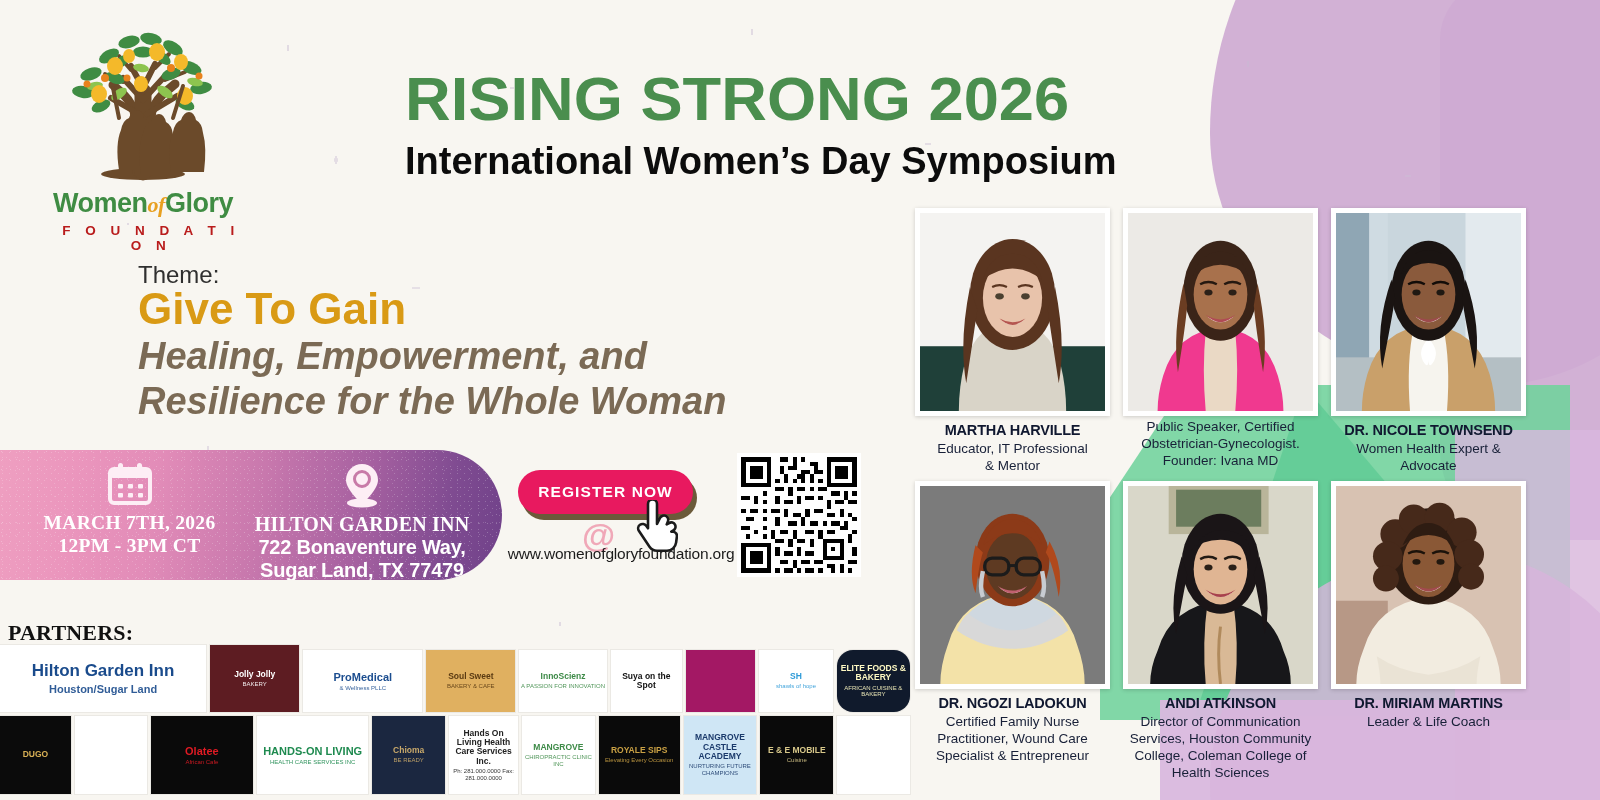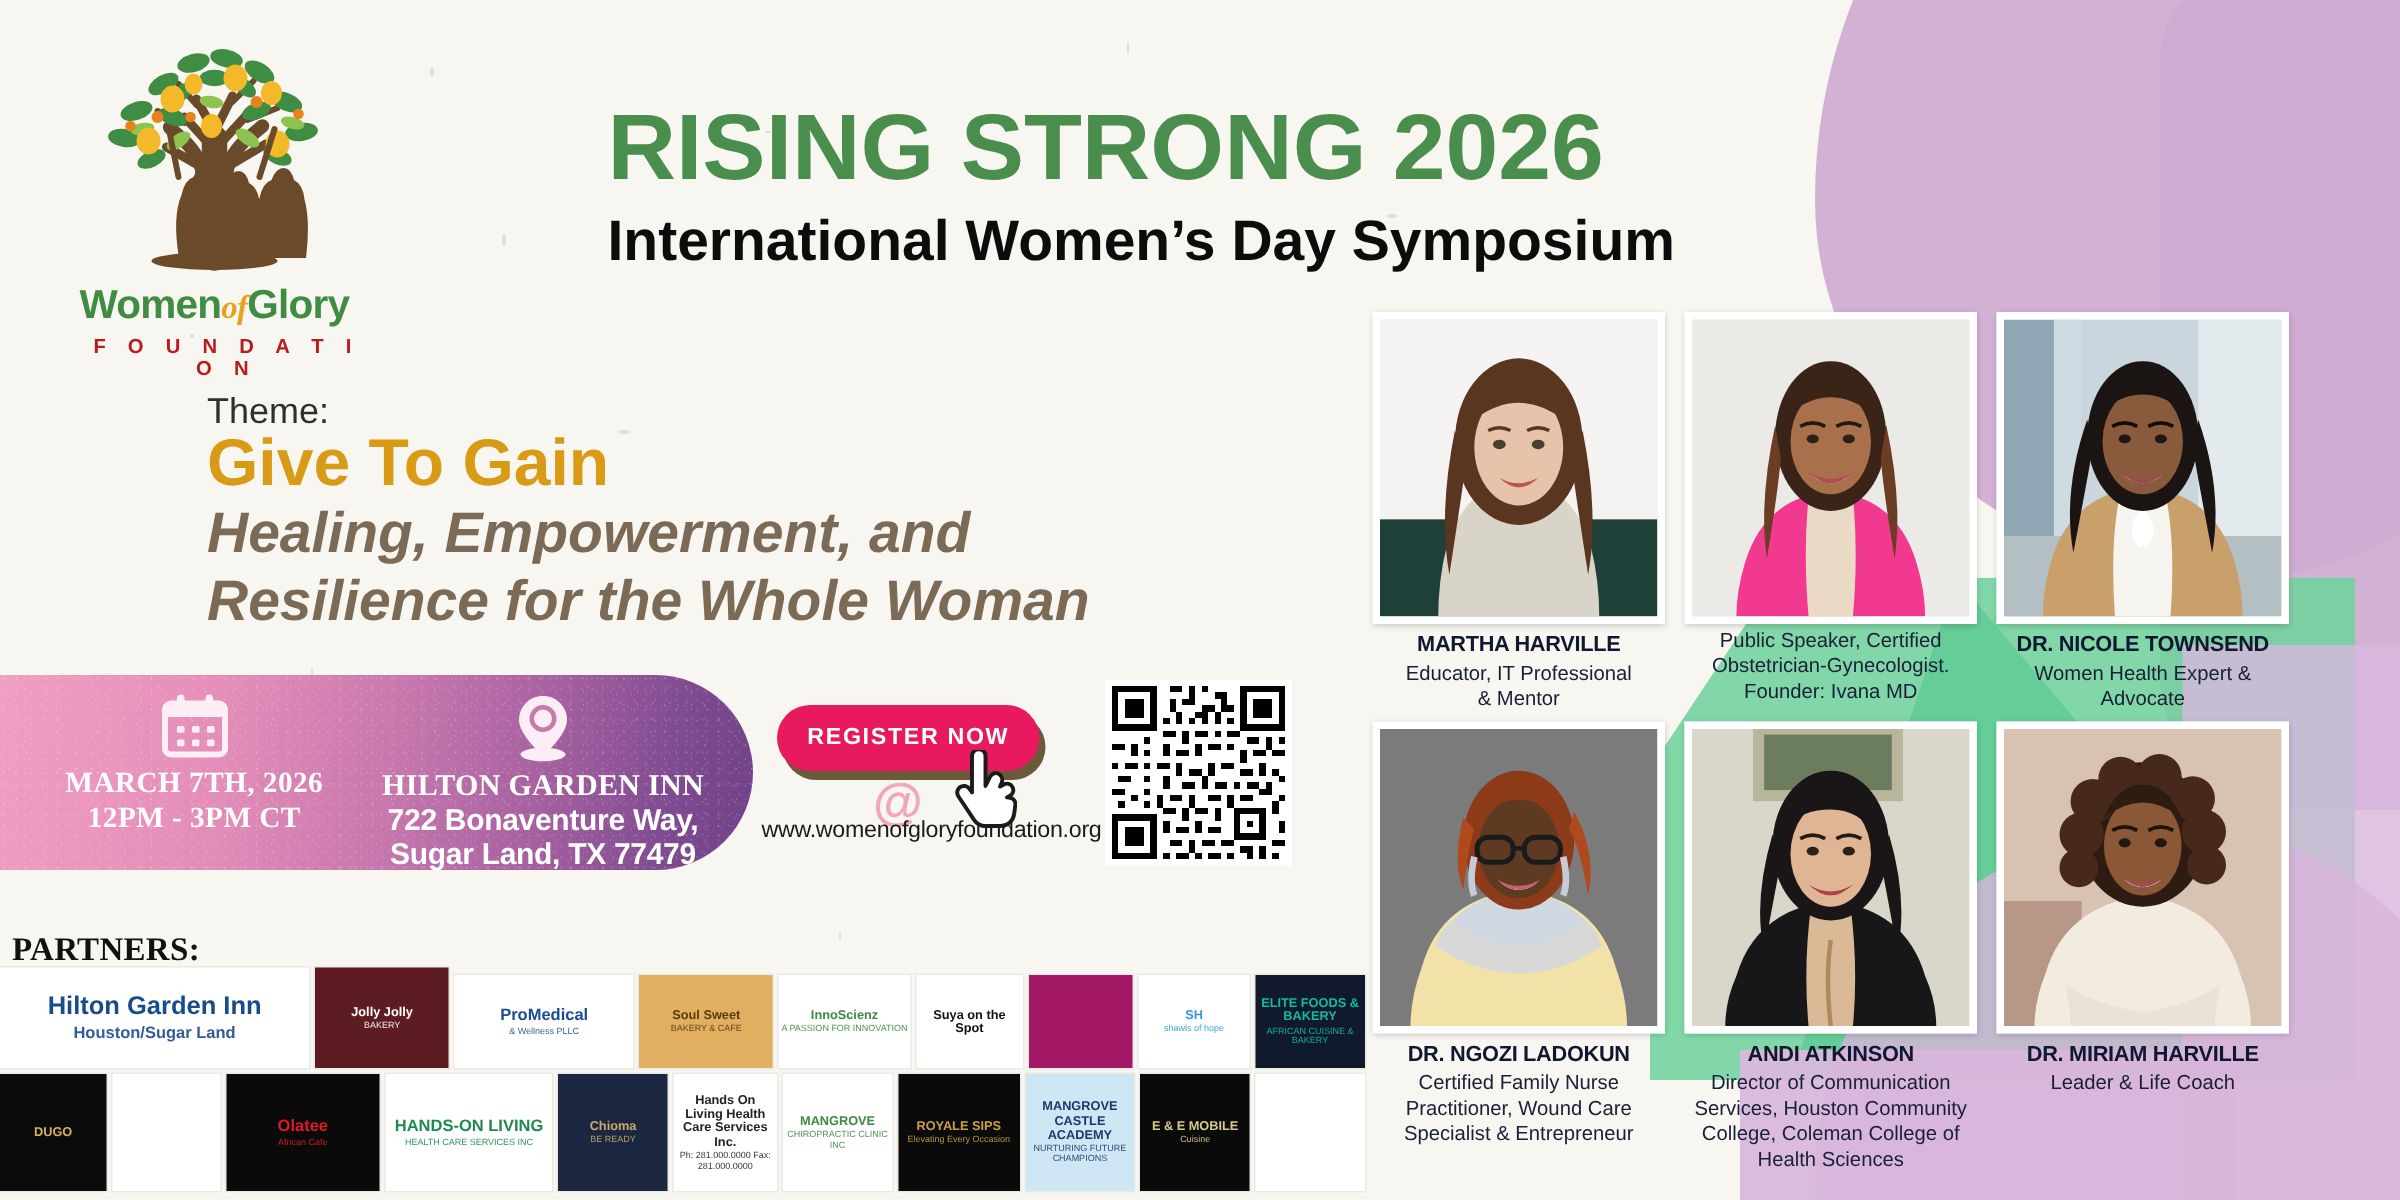--- a/index.html
+++ b/index.html
@@ -652,21 +652,21 @@
             </g>
             <ellipse cx="50" cy="42" rx="14" ry="18" fill="#8a5836"></ellipse>
             <path d="M36 32 q14-11 28 0 q-5-12 -14-12 q-9 0 -14 12z" fill="#2e1c12"></path>
             <ellipse cx="43.5" cy="41" rx="2.2" ry="1.6" fill="#22180f"></ellipse>
             <ellipse cx="56.5" cy="41" rx="2.2" ry="1.6" fill="#22180f"></ellipse>
             <path d="M39 36.5 q4.5-2.5 9 0 M52 36.5 q4.5-2.5 9 0" stroke="#1b120a" stroke-width="1.3" fill="none"></path>
             <path d="M43 54 q7 6 14 0 q-7 4 -14 0z" fill="#fff"></path>
             <path d="M42 53 q8 8 16 0 q-8 5 -16 0z" fill="#a24a4e"></path>
           </svg>
         </div>
-        <div class="sname">DR. MIRIAM HARVILLE</div>
+        <div class="sname">DR. MIRIAM MARTINS</div>
         <div class="stitle" style="white-space:pre-line">Leader &amp; Life Coach</div>
       </div>
     </div>
   </div>
 
   <div class="partners-label">PARTNERS:</div>
   <div class="plogos">
     <div class="prow r1">
         <div class="plogo" style="width: 208px; height: 67px; background: rgb(255, 255, 255); color: rgb(26, 75, 140); flex-direction: column;">
           <span class="ptxt" style="font-size: 17px;">Hilton Garden Inn</span>
@@ -691,21 +691,21 @@
         <div class="plogo" style="width: 72px; height: 62px; background: rgb(255, 255, 255); color: rgb(17, 17, 17); flex-direction: column;">
           <span class="ptxt" style="font-size: 8.5px;">Suya on the Spot</span>
         </div>
         <div class="plogo" style="width: 70px; height: 62px; background: rgb(163, 24, 100); color: rgb(242, 212, 230); flex-direction: column;">
           <span class="ptxt" style="font-size: 8.5px;"></span>
         </div>
         <div class="plogo" style="width: 74px; height: 62px; background: rgb(255, 255, 255); color: rgb(47, 155, 216); flex-direction: column;">
           <span class="ptxt" style="font-size: 8.5px;">SH</span>
           <span class="ptxt" style="font-size: 6px; font-weight: normal; opacity: 0.9;">shawls of hope</span>
         </div>
-        <div class="plogo" style="width: 74px; height: 62px; background: rgb(16, 26, 44); color: #14b8a6; flex-direction: column;">
+        <div class="plogo" style="width: 74px; height: 62px; background: rgb(16, 26, 44); color: #fef9c3; flex-direction: column; border-radius: 16px;">
           <span class="ptxt" style="font-size: 8.5px;">ELITE FOODS &amp; BAKERY</span>
           <span class="ptxt" style="font-size: 6px; font-weight: normal; opacity: 0.9;">AFRICAN CUISINE &amp; BAKERY</span>
         </div>
       </div>
     <div class="prow r2">
         <div class="plogo" style="width: 72px; height: 78px; background: rgb(11, 11, 11); color: rgb(216, 176, 85); flex-direction: column;">
           <span class="ptxt" style="font-size: 8.5px;">DUGO</span>
         </div>
         <div class="plogo" style="width: 73px; height: 78px; background: rgb(255, 255, 255); color: rgb(58, 168, 160); flex-direction: column;">
           <span class="ptxt" style="font-size: 8.5px;"></span>

